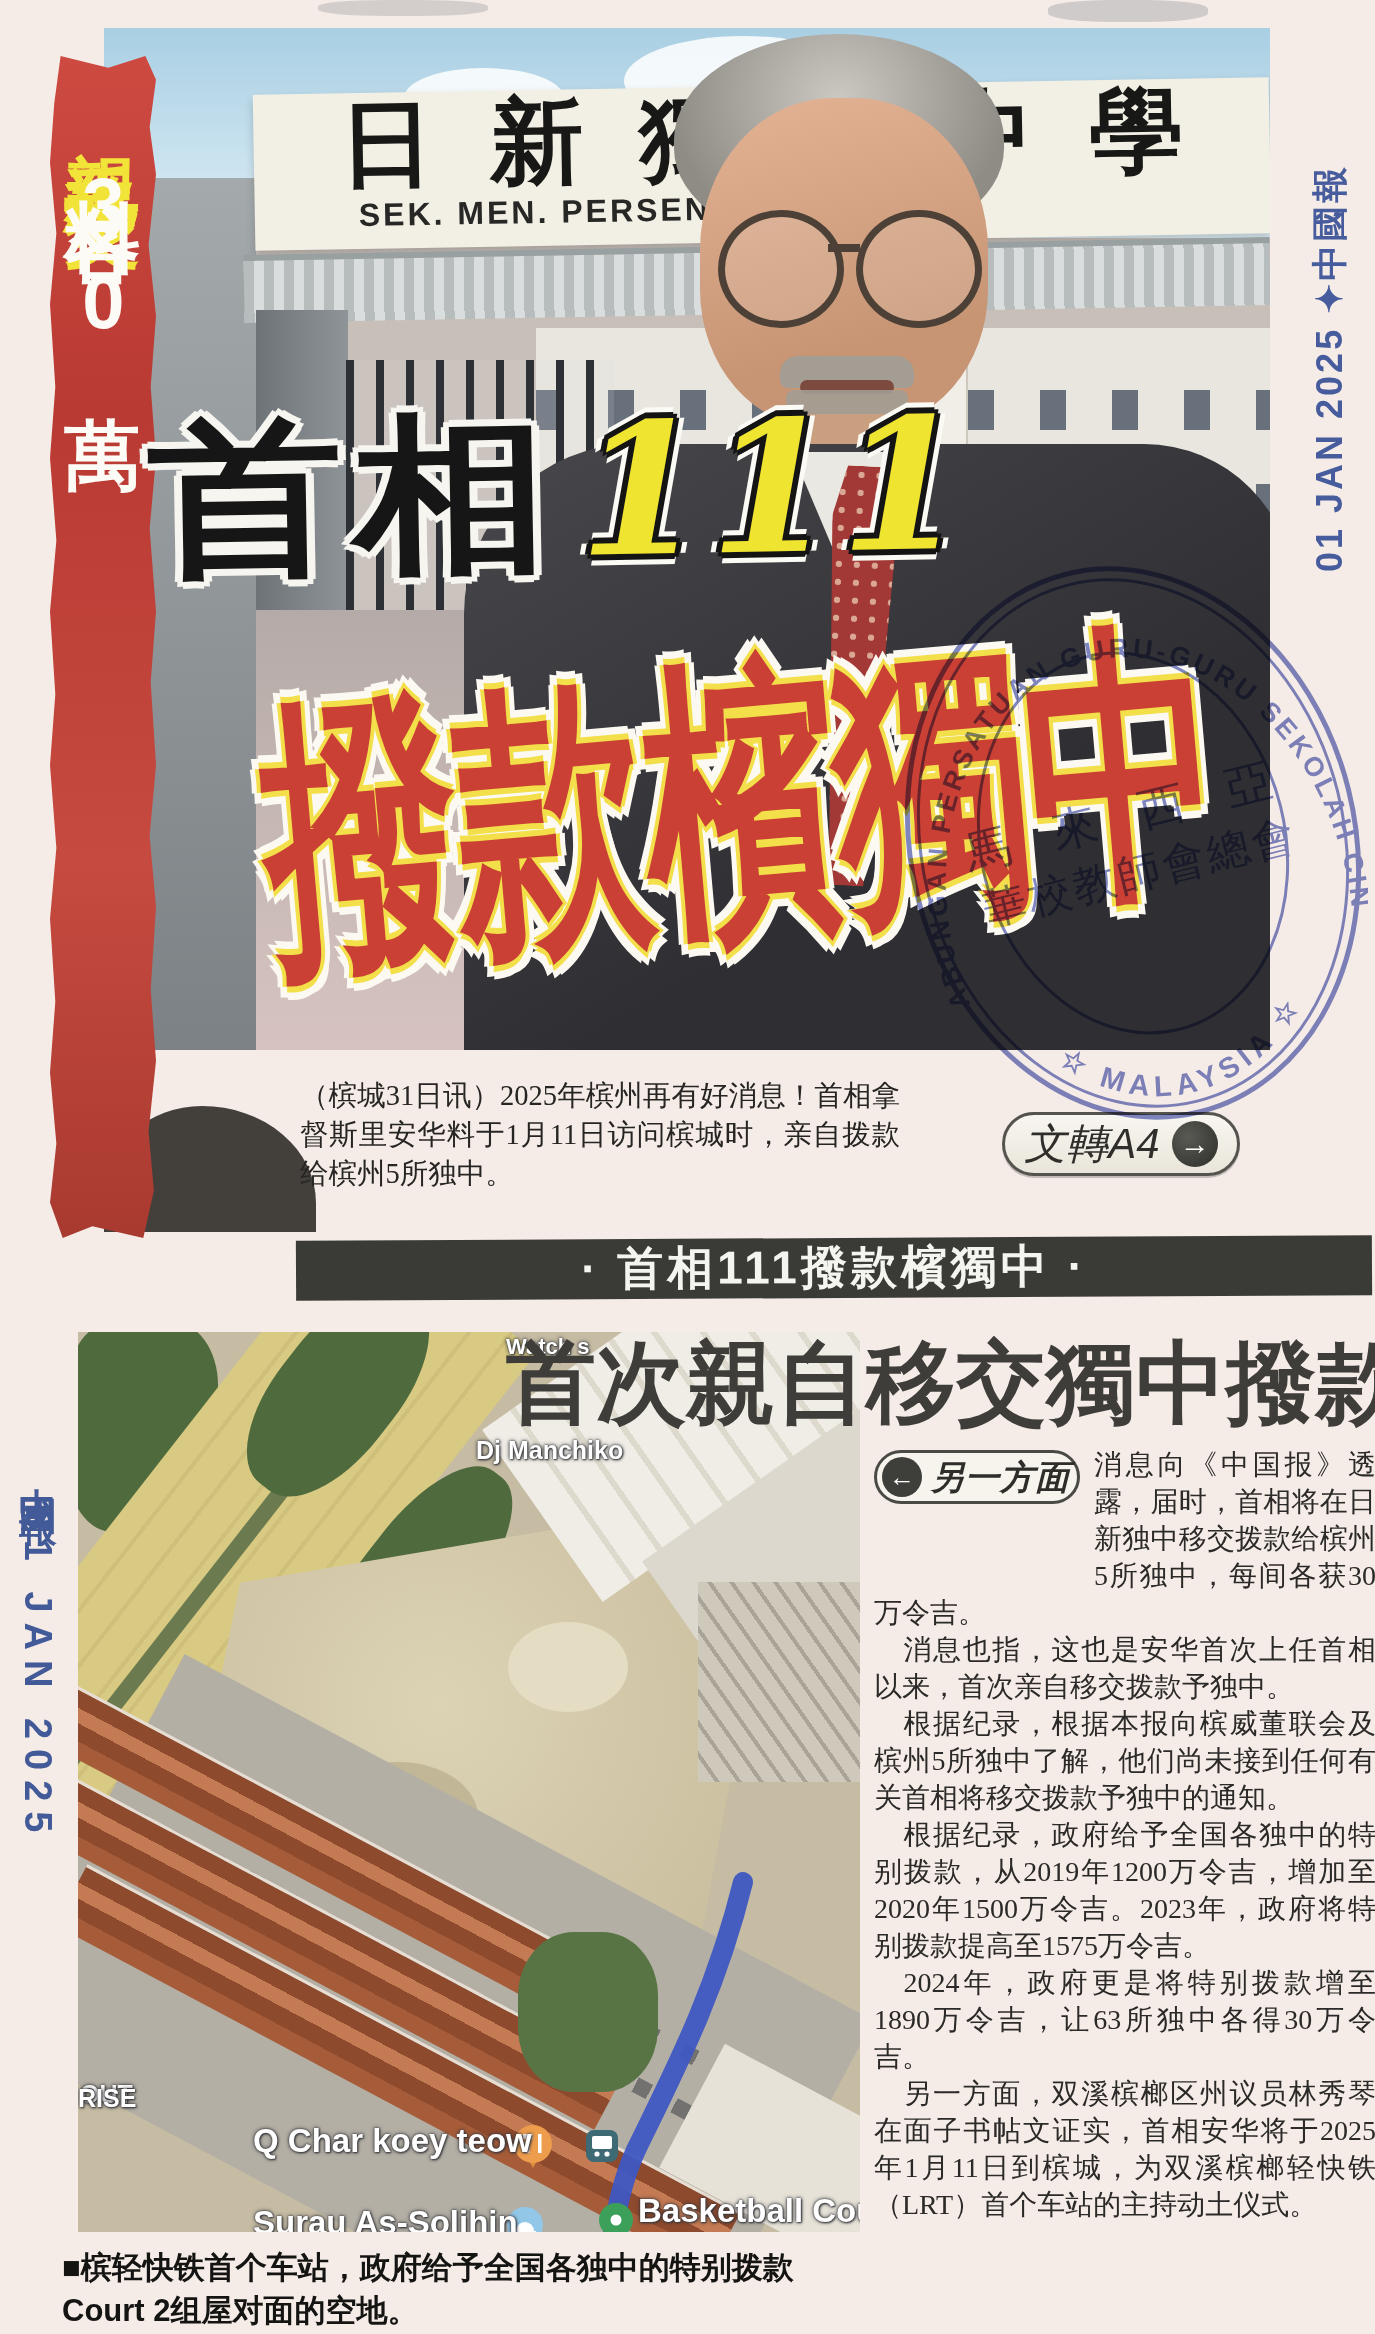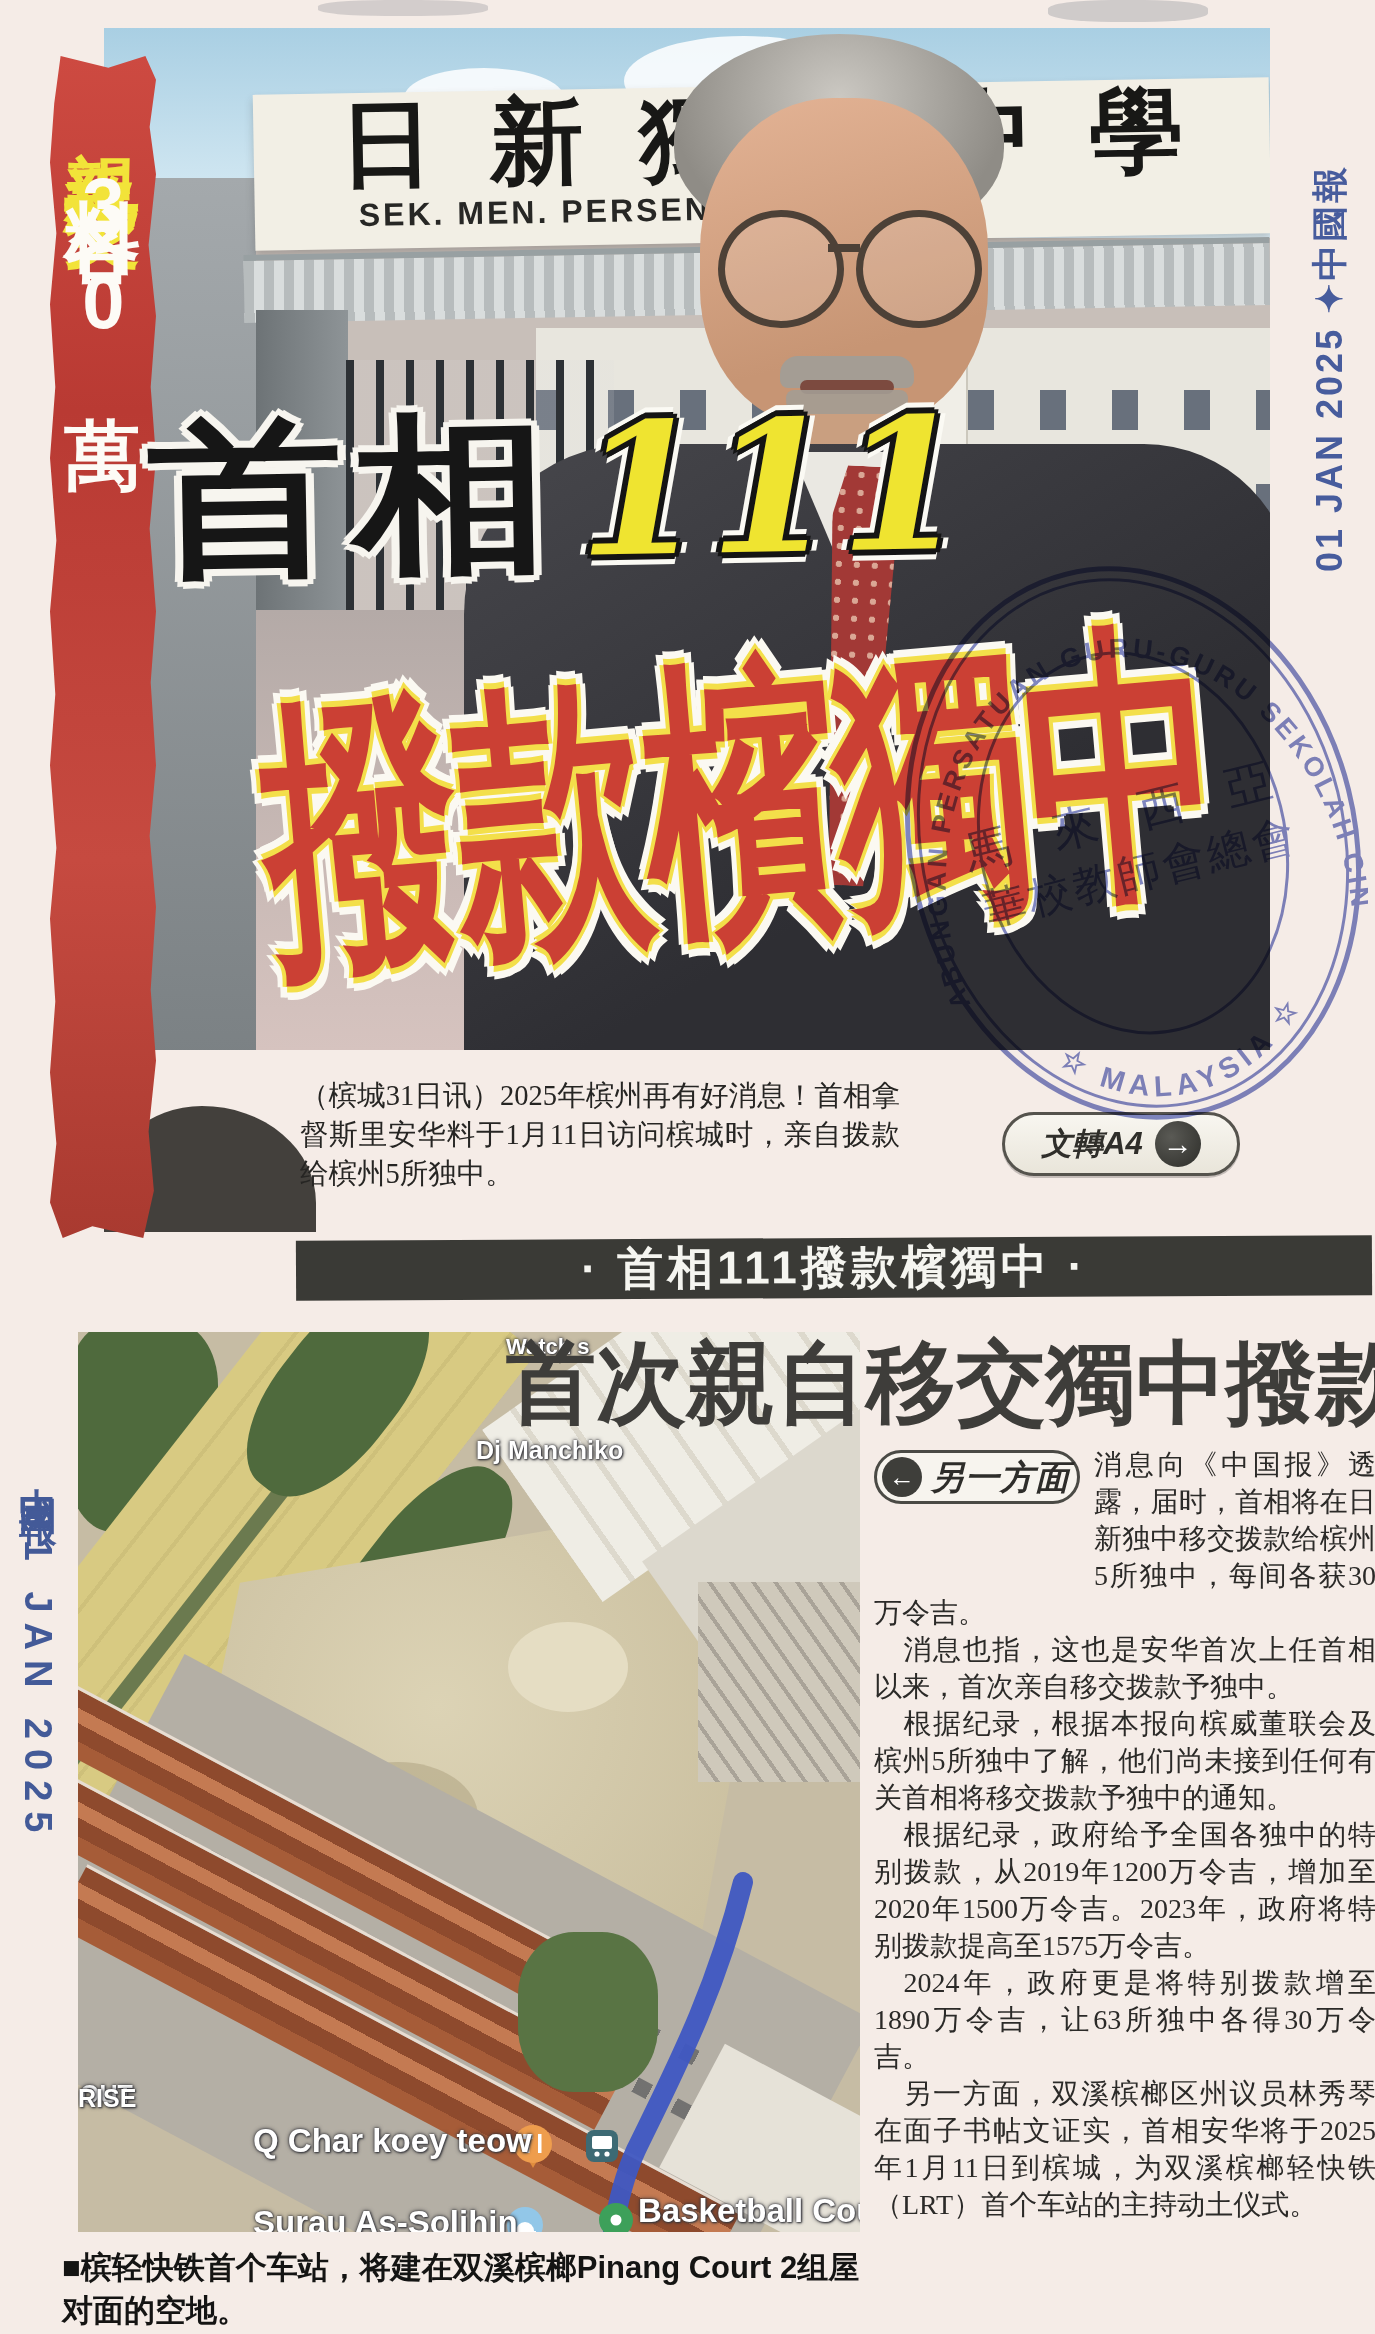--- a/index.html
+++ b/index.html
@@ -82,21 +82,21 @@
 
   
   .stamp{position:absolute;left:898px;top:548px;width:470px;height:600px;z-index:30;mix-blend-mode:multiply;opacity:.85;}
 
   
   .lede{position:absolute;left:300px;top:1076px;width:600px;z-index:12;font-family:Liberation Serif, serif;
         font-size:28.5px;line-height:39px;color:#262523;text-align:justify;}
   .jump-btn{position:absolute;left:1002px;top:1112px;width:238px;height:64px;z-index:15;box-sizing:border-box;
         border:3px solid #55534d;border-radius:34px;background:linear-gradient(#f8f6f0,#e9e5da);
         display:flex;align-items:center;justify-content:center;gap:12px;box-shadow:0 2px 0 rgba(0,0,0,.2);}
-  .jump-label{font-size:31px;font-weight:700;font-style:italic;color:#2f2e2a;}
+  .jump-label{font-size:42px;font-weight:400;font-style:italic;color:#2f2e2a;}
   .jump-circle{width:46px;height:46px;border-radius:50%;background:radial-gradient(circle at 35% 35%,#5a5a55,#2d2d29);
         color:#fff;display:flex;align-items:center;justify-content:center;font-size:30px;font-weight:bold;}
 
   
   .date-right{position:absolute;left:1080px;top:298px;width:500px;height:48px;transform:rotate(-90deg);
         color:#3a55a6;font-size:36px;font-weight:700;letter-spacing:3px;z-index:25;opacity:.92;
         mix-blend-mode:multiply;white-space:nowrap;}
   .date-left{position:absolute;left:12px;top:1458px;height:680px;writing-mode:vertical-rl;text-orientation:mixed;
         color:#31509f;font-size:38px;font-weight:700;letter-spacing:10px;z-index:10;mix-blend-mode:multiply;opacity:.9;}
 
@@ -304,15 +304,15 @@
       <span>消息向《中国报》透露，届时，首相将在日新独中移交拨款给槟州5所独中，每间各获30万令吉。</span>
     </div>
     <p>消息也指，这也是安华首次上任首相以来，首次亲自移交拨款予独中。</p>
     <p>根据纪录，根据本报向槟威董联会及槟州5所独中了解，他们尚未接到任何有关首相将移交拨款予独中的通知。</p>
     <p>根据纪录，政府给予全国各独中的特别拨款，从2019年1200万令吉，增加至2020年1500万令吉。2023年，政府将特别拨款提高至1575万令吉。</p>
     <p>2024年，政府更是将特别拨款增至1890万令吉，让63所独中各得30万令吉。</p>
     <p>另一方面，双溪槟榔区州议员林秀琴在面子书帖文证实，首相安华将于2025年1月11日到槟城，为双溪槟榔轻快铁（LRT）首个车站的主持动土仪式。</p>
 
   </div>
 
-  <div class="map-caption">■槟轻快铁首个车站，将建在双溪槟榔Pinang Court 2组屋对面的空地。</div>
+  <div class="map-caption">■槟轻快铁首个车站，政府给予全国各独中的特别拨款 Court 2组屋对面的空地。</div>
 
 </div>
 
 </body></html>

